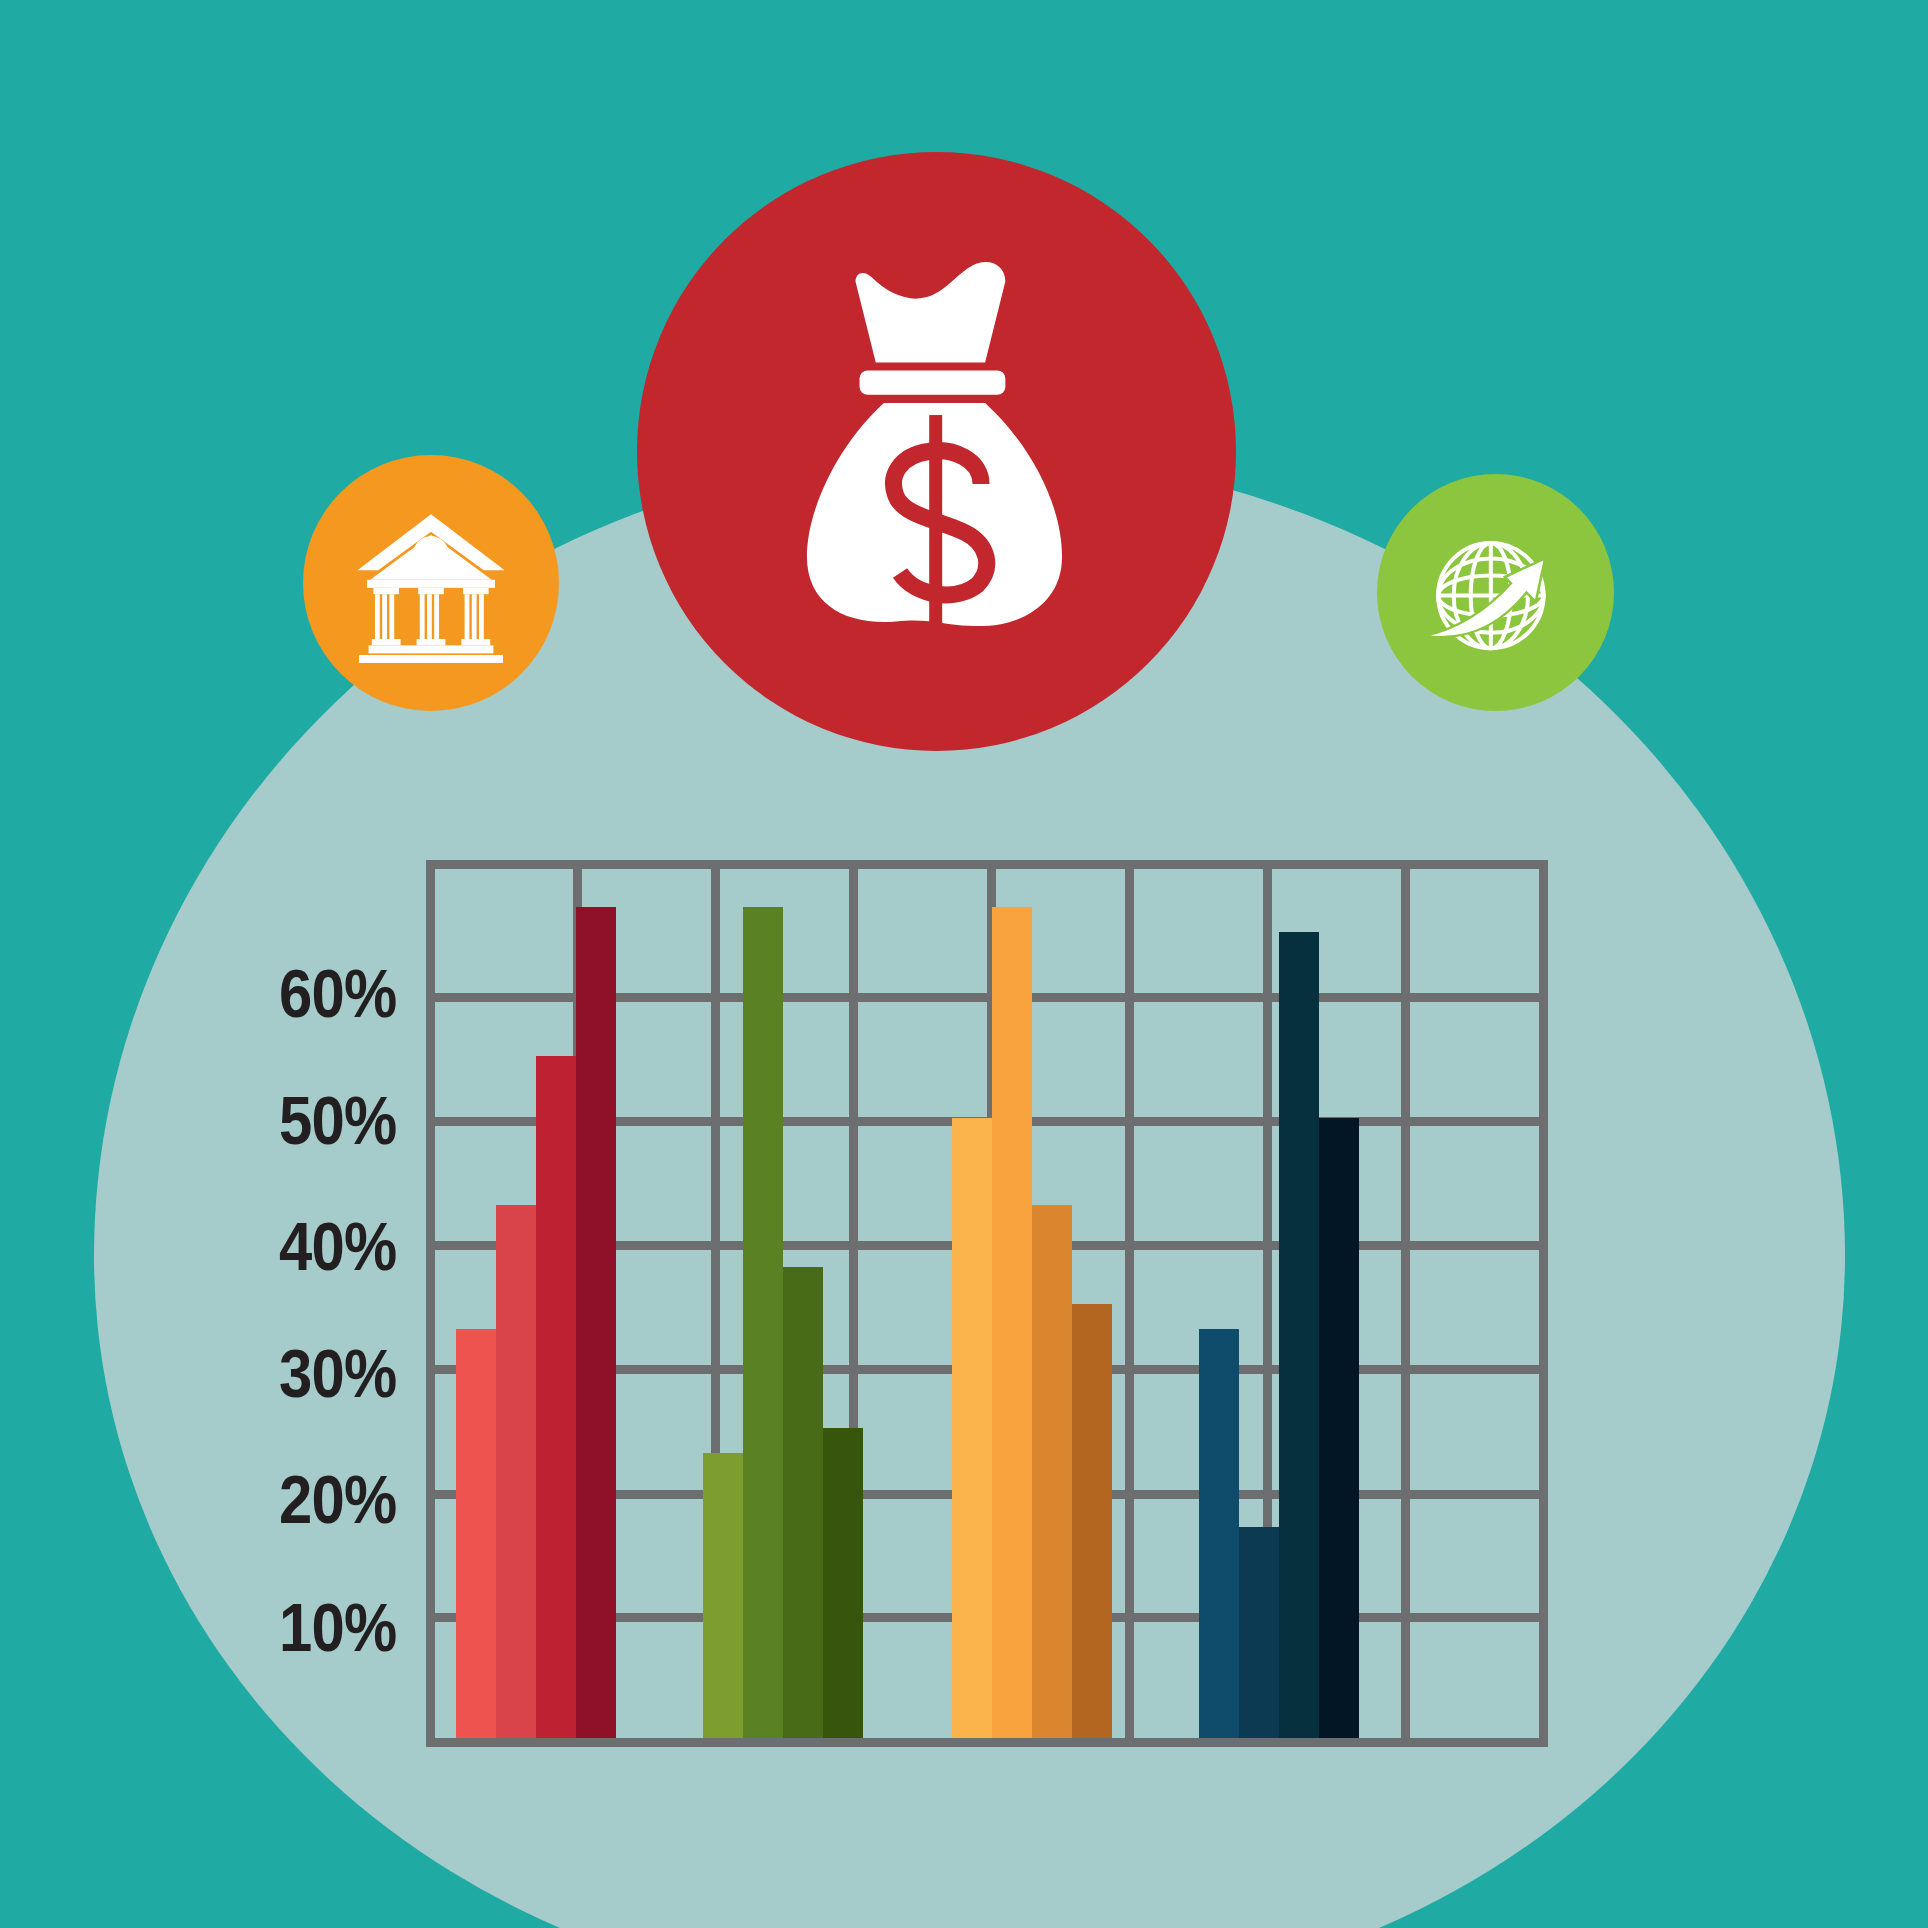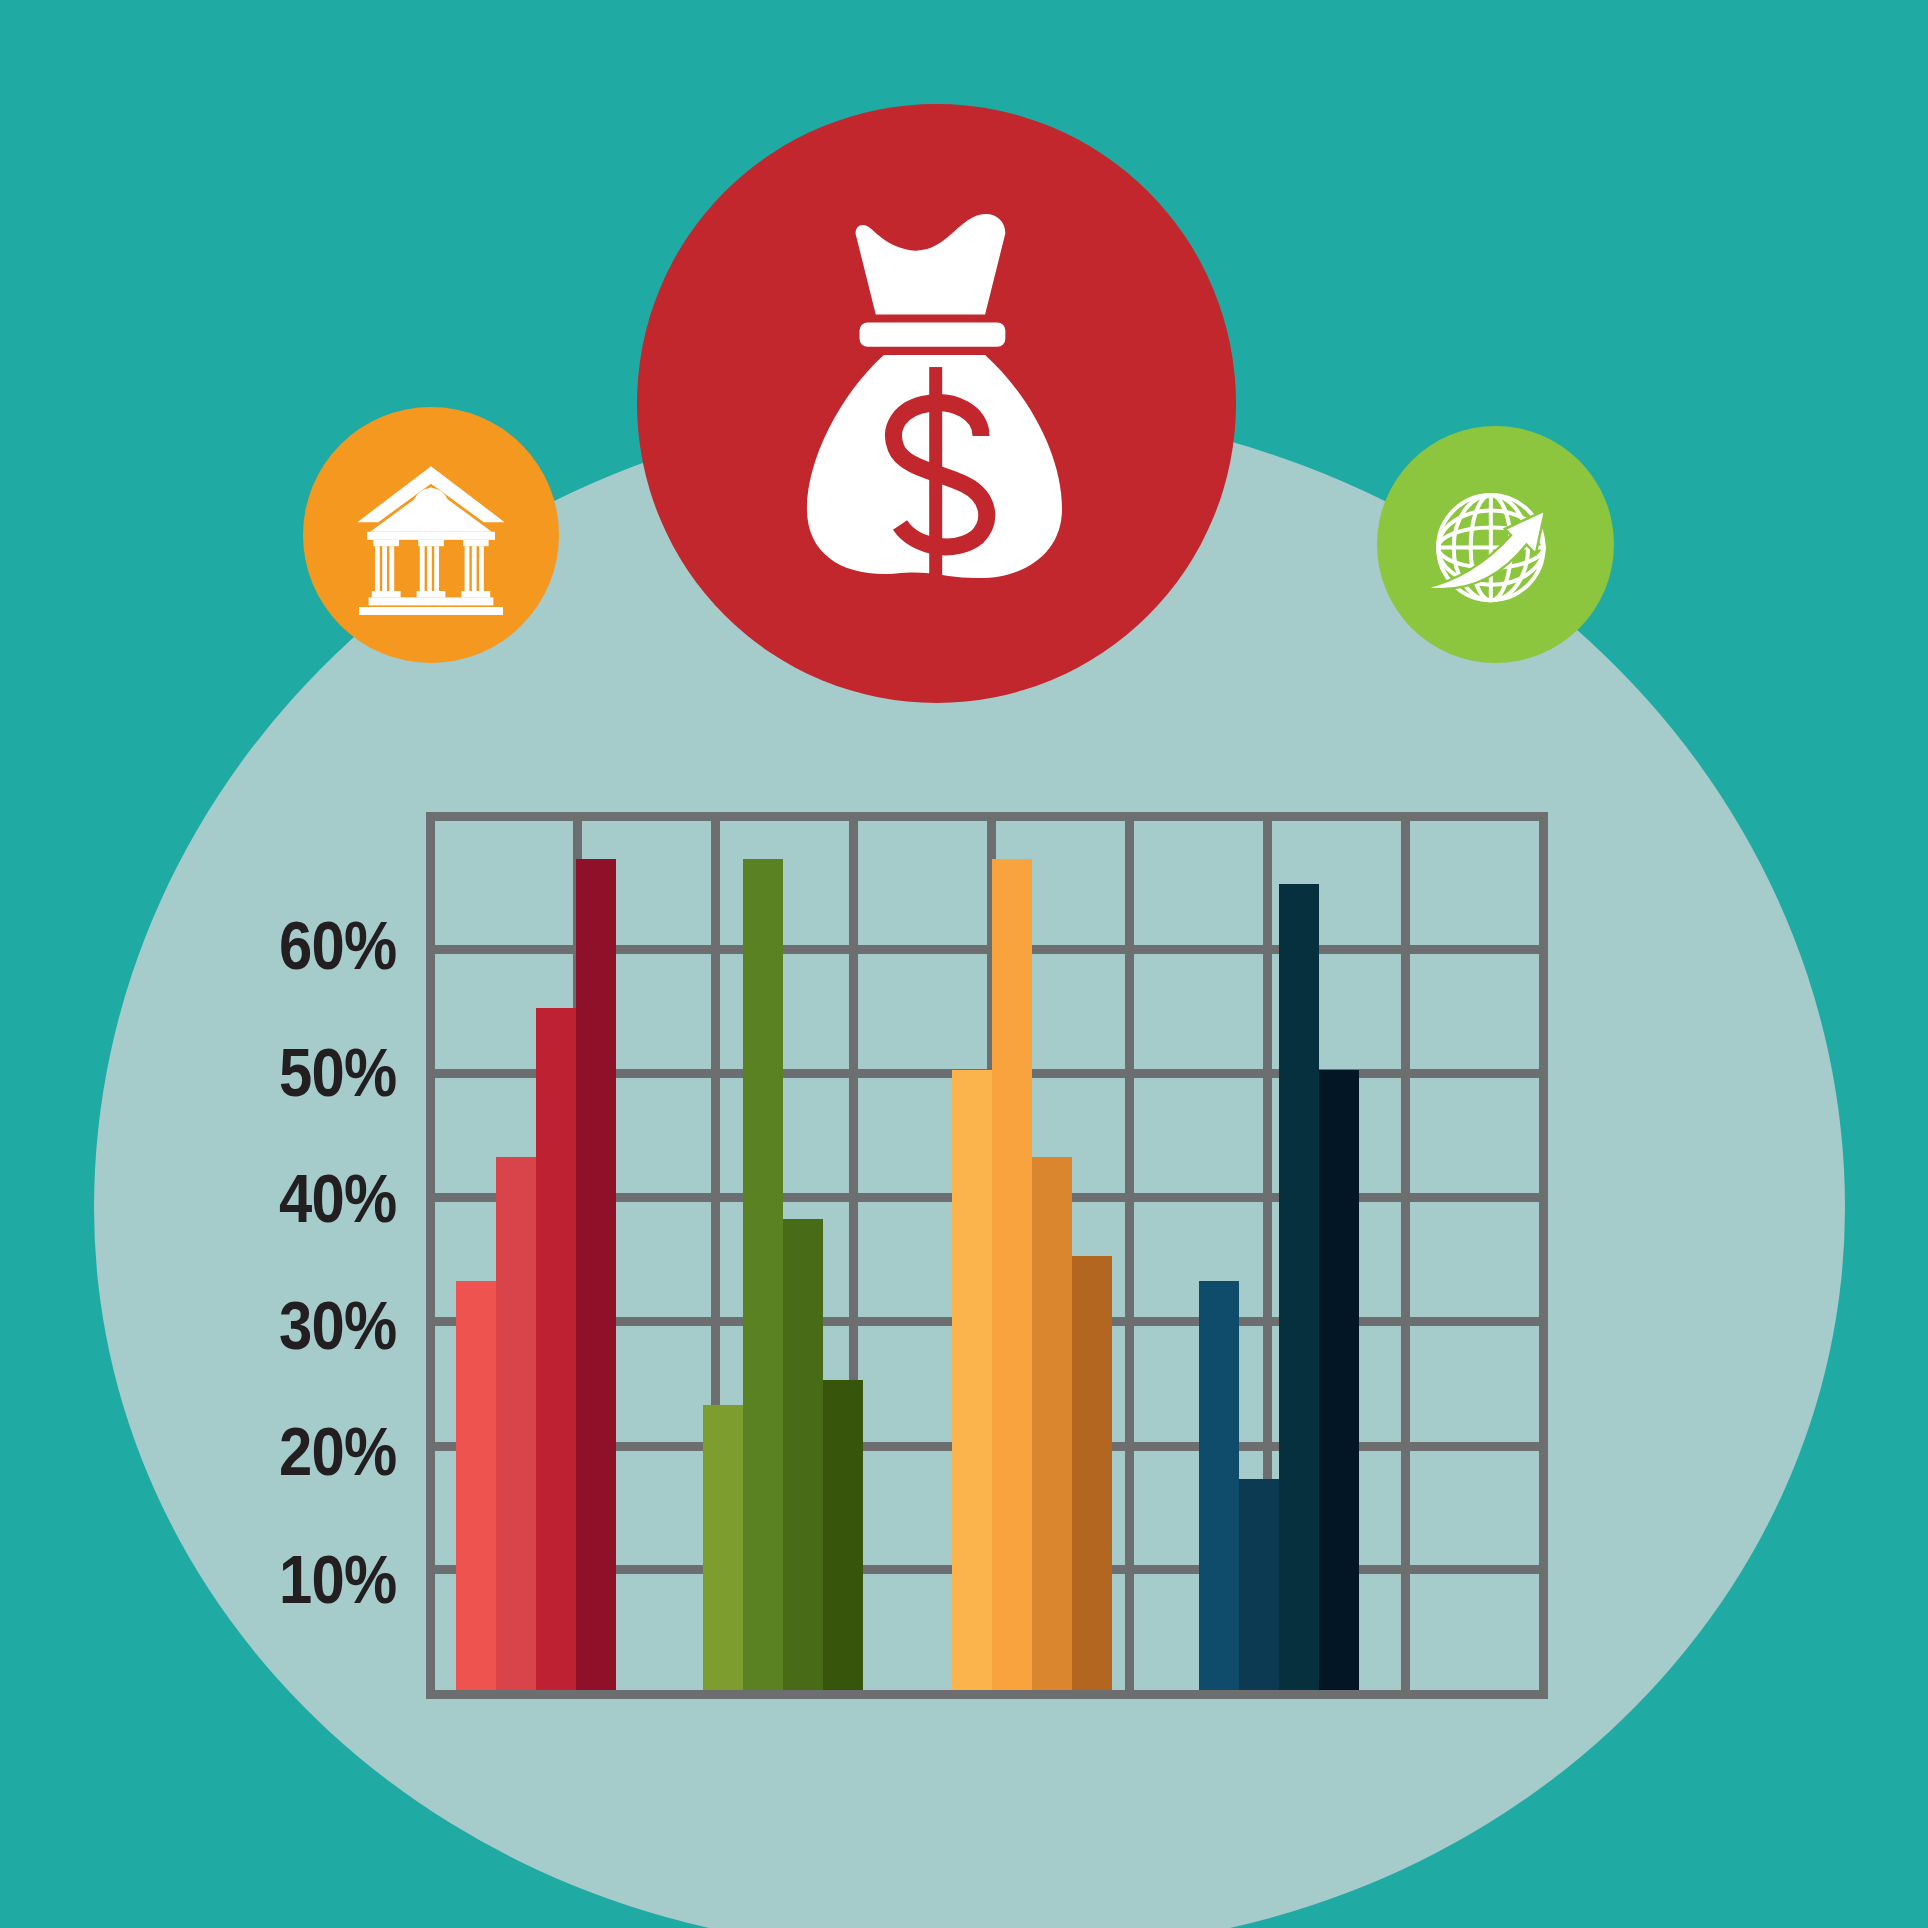--- a/index.html
+++ b/index.html
@@ -2,21 +2,21 @@
 <html style="font-size:15px"><head>
 <meta charset="utf-8">
 <style>
   html,body{margin:0;padding:0;}
   body{
     width:1928px;height:1928px;overflow:hidden;
     font-family:"Liberation Sans", sans-serif;
     background:#1FABA4;
     position:relative;
   }
-  #stage{position:absolute;inset:0;width:1928px;height:1860px;}
+  #stage{position:absolute;inset:0;width:1928px;height:1860px;margin-top:48px;}
 
   
   .oval{
     position:absolute;
     left:94px; top:405px;
     width:1751px; height:1544px;
     background:#A5CBCB;
     border-radius:50% 50% 46% 46% / 52% 52% 48% 48%;
   }
 

